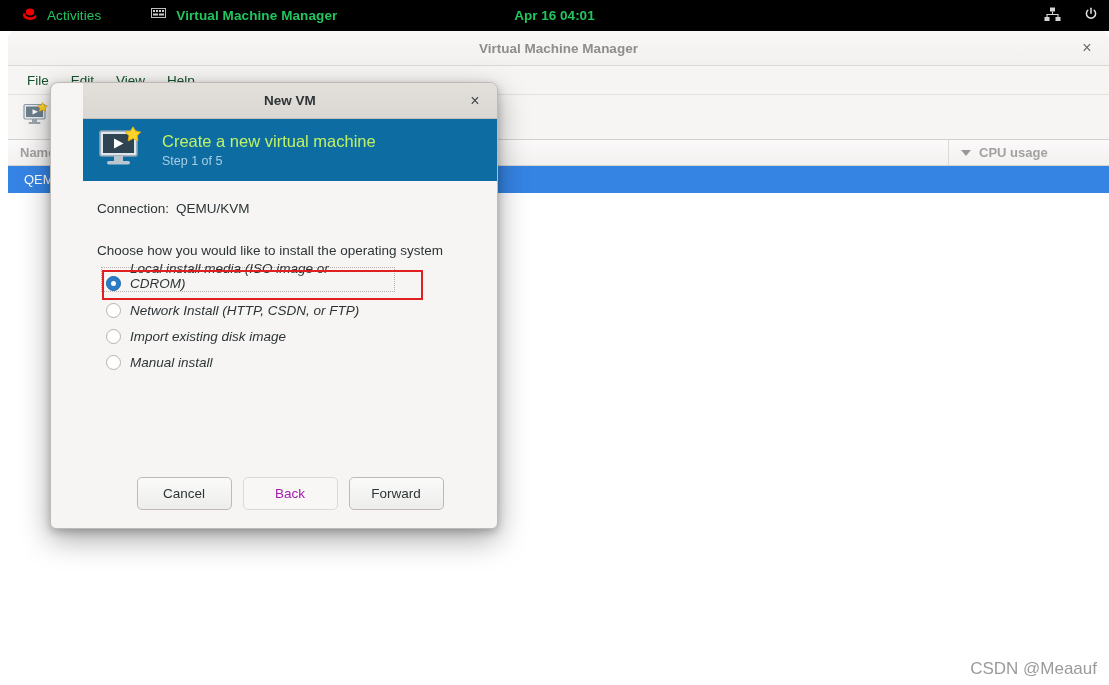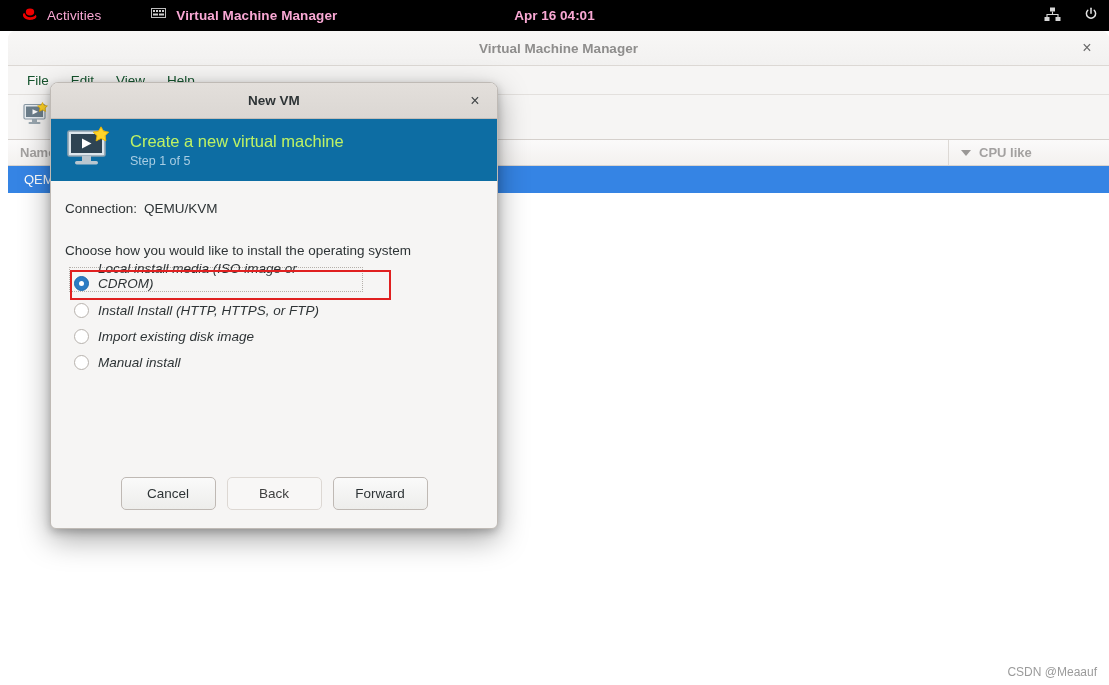--- a/index.html
+++ b/index.html
@@ -8,21 +8,21 @@
     overflow: hidden;
     font-family: "Liberation Sans", sans-serif;
     background: #ffffff;
   }
 
   
   #topbar {
     position: absolute; top: 0; left: 0;
     width: 1109px; height: 31px;
     background: #000000;
-    color: #f9a8d4;
+    color: #22c55e;
     display: flex; align-items: center;
     font-size: 13.5px;
     z-index: 100;
   }
   .tb-activities {
     display: flex; align-items: center; gap: 9px;
     margin-left: 16px; height: 100%;
     padding: 0 6px;
   }
   .tb-app {
@@ -130,21 +130,21 @@
   #dialog {
     position: absolute;
     left: 50px; top: 82px;
     width: 448px; height: 447px;
     background: #f6f5f4;
     border: 1px solid #bfbab5;
     border-radius: 8px 8px 6px 6px;
     box-shadow: 0 10px 30px rgba(0,0,0,.35), 0 3px 8px rgba(0,0,0,.22);
     z-index: 50;
     overflow: hidden;
-    display: flex; flex-direction: column;
+    display: flex; flex-direction: column; padding-left: 32px;
   }
   #dlg-titlebar {
     position: relative;
     height: 36px;
     background: linear-gradient(#e3dfdb, #dbd7d3);
     border-bottom: 1px solid #c3bdb8;
     display: flex; align-items: center; justify-content: center;
     flex-shrink: 0;
   }
   #dlg-titlebar .t-text {
@@ -235,29 +235,29 @@
     min-width: 95px; height: 33px;
     padding: 0 16px;
     border: 1px solid #bfb9b4;
     border-radius: 5px;
     background: linear-gradient(#fafafa, #ededeb);
     font-size: 13.5px; color: #2e3436;
     font-family: "Liberation Sans", sans-serif;
     display: flex; align-items: center; justify-content: center;
   }
   .btn.disabled {
-    color: #404040;
+    color: #a21caf;
     background: #f8f7f6;
     border-color: #ddd8d3;
   }
 
   #watermark {
     position: absolute;
     right: 12px; bottom: 6px;
-    font-size: 12px;
+    font-size: 17px;
     color: #9b9b9b;
     z-index: 10;
   }
 </style>
 </head>
 <body>
 
 <div id="topbar">
   <div class="tb-activities">
     <span>
@@ -334,21 +334,21 @@
       </span>
     </div>
   </div>
 
   <div id="colheader">
     <div class="ch name">
       <span>Name</span>
     </div>
     <div class="ch cpu">
       <span class="sort-tri"></span>
-      <span>CPU like</span>
+      <span>CPU usage</span>
     </div>
   </div>
 
   <div id="vmrow">
     <span>QEMU/KVM</span>
   </div>
 
   <div id="listbody"></div>
 </div>
 
@@ -384,21 +384,21 @@
     <div id="redbox-anchor">
       <div class="choose-label">Choose how you would like to install the operating system</div>
 
       <div class="radio-list">
         <div class="radio-row first">
           <span class="radio checked"></span>
           <span>Local install media (ISO image or CDROM)</span>
         </div>
         <div class="radio-row">
           <span class="radio"></span>
-          <span>Install Install (HTTP, HTTPS, or FTP)</span>
+          <span>Network Install (HTTP, CSDN, or FTP)</span>
         </div>
         <div class="radio-row">
           <span class="radio"></span>
           <span>Import existing disk image</span>
         </div>
         <div class="radio-row">
           <span class="radio"></span>
           <span>Manual install</span>
         </div>
       </div>

